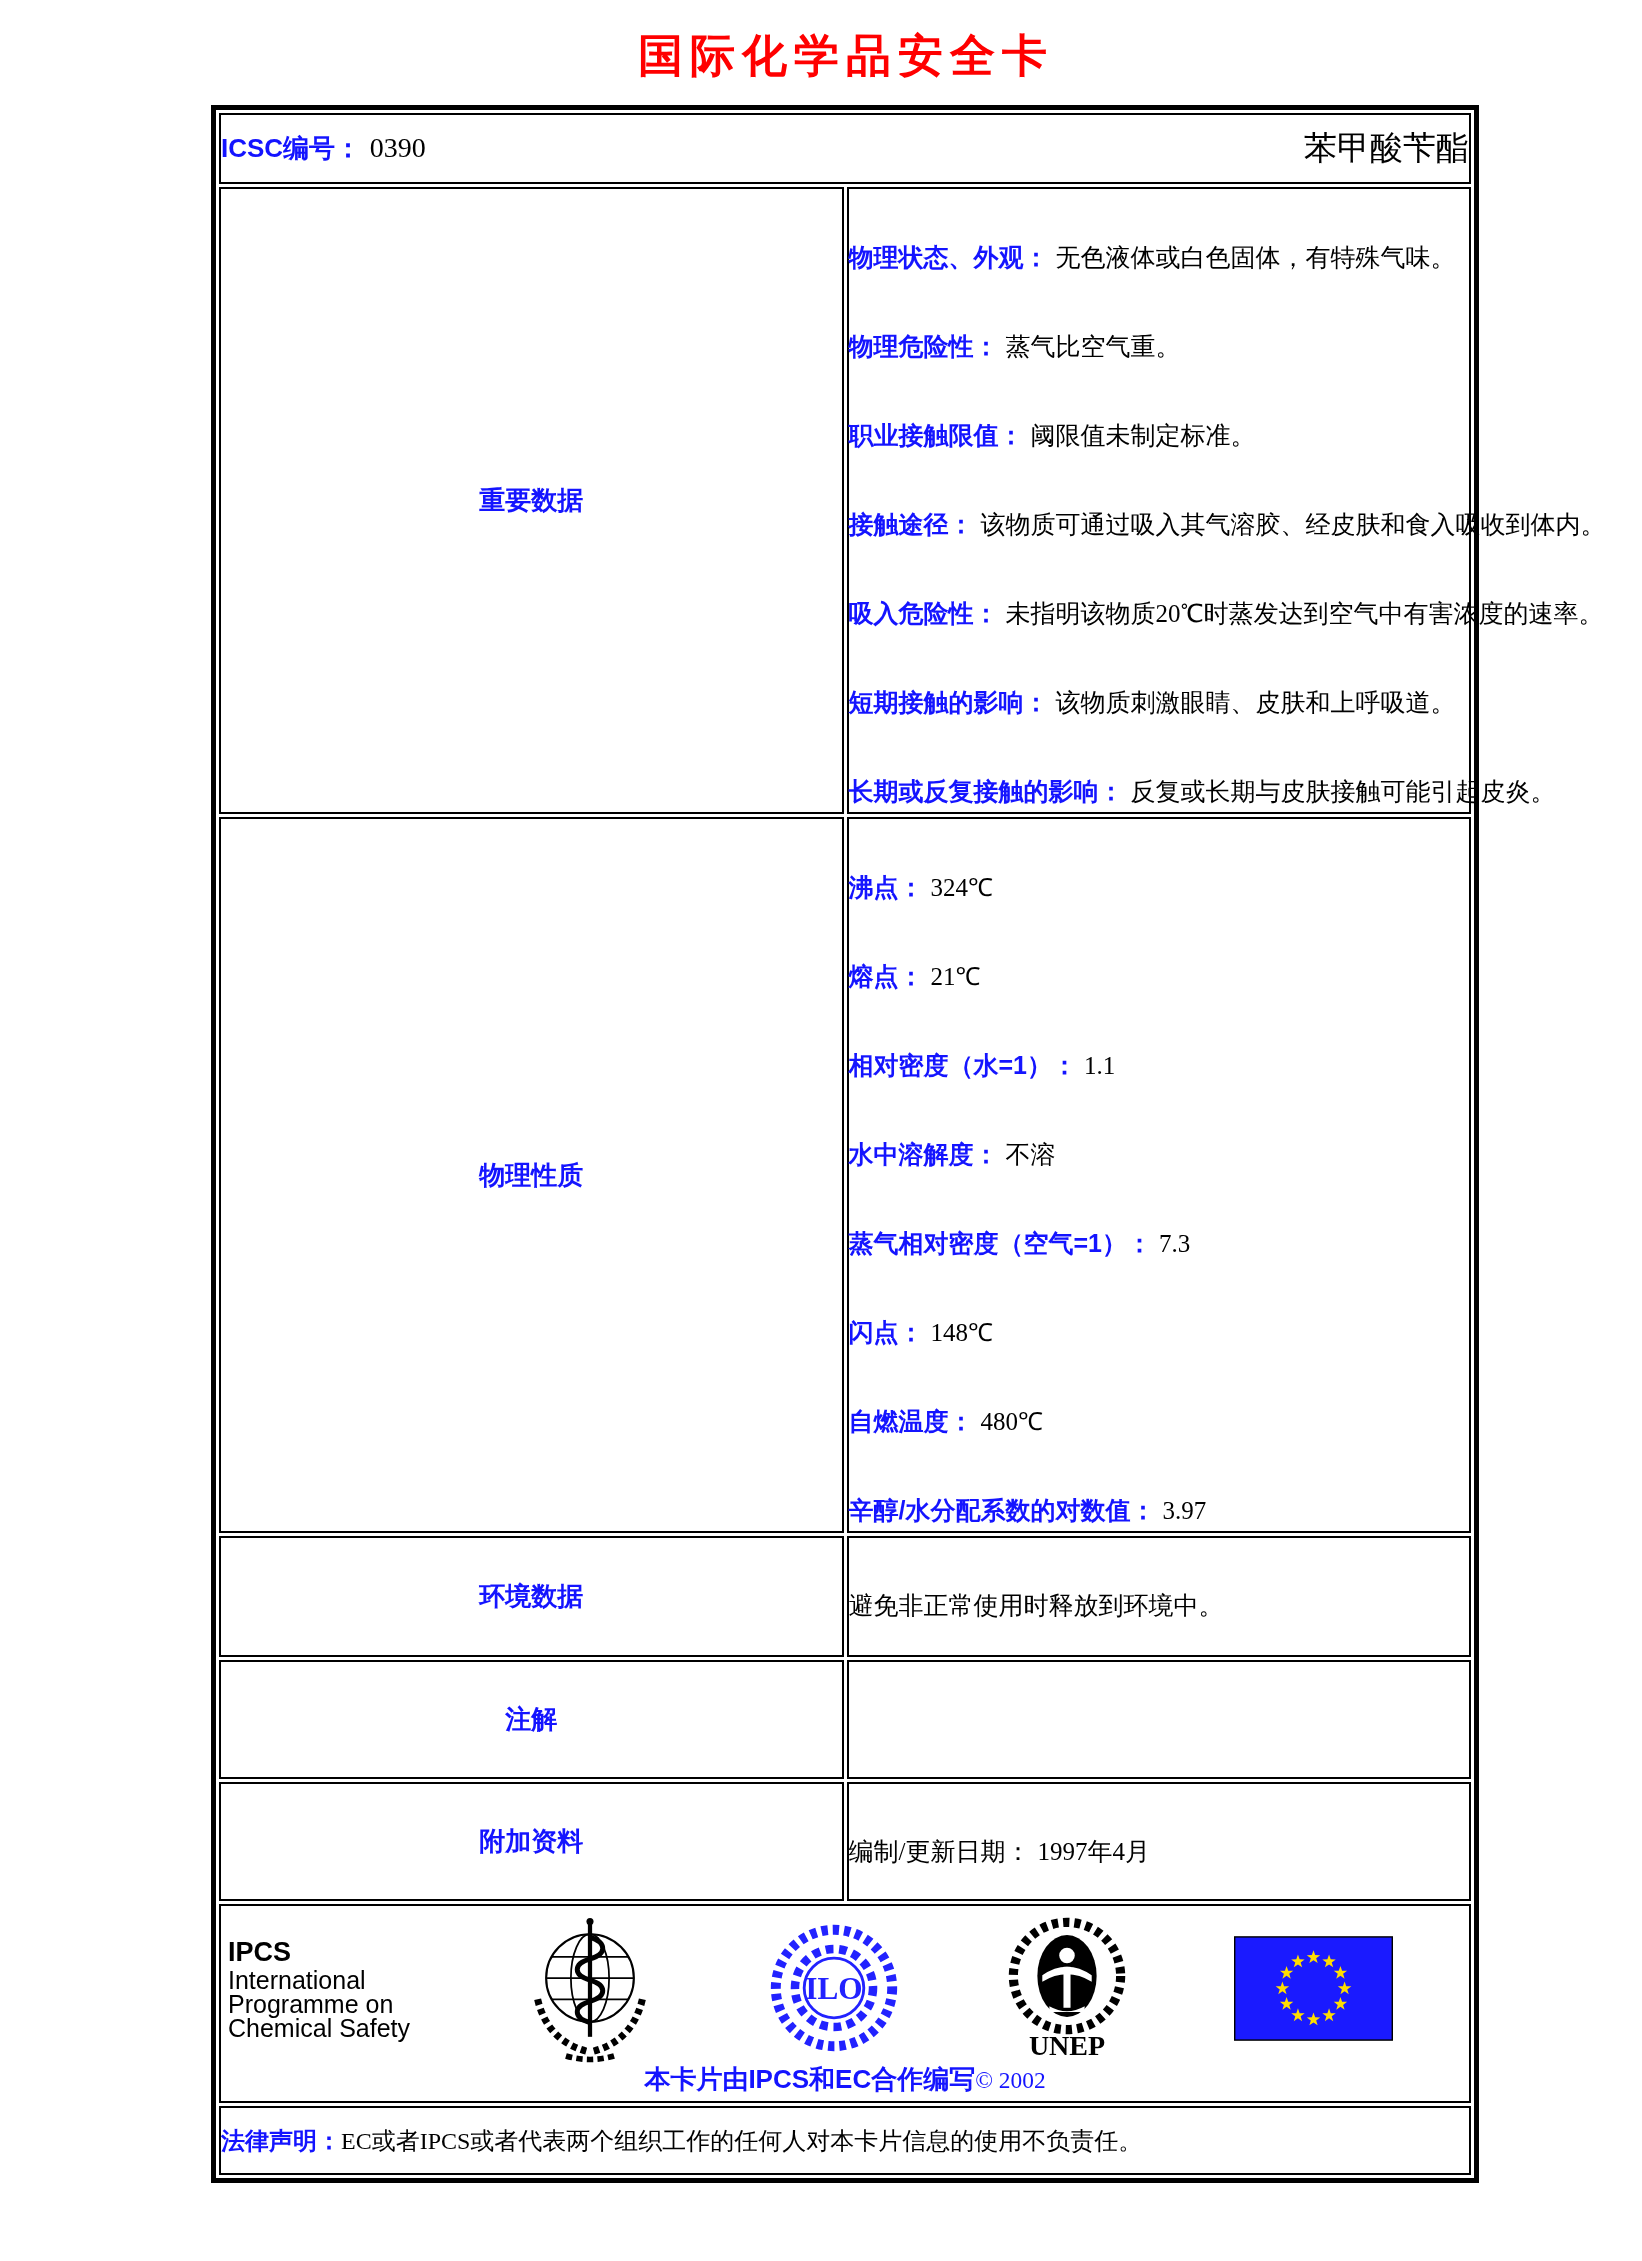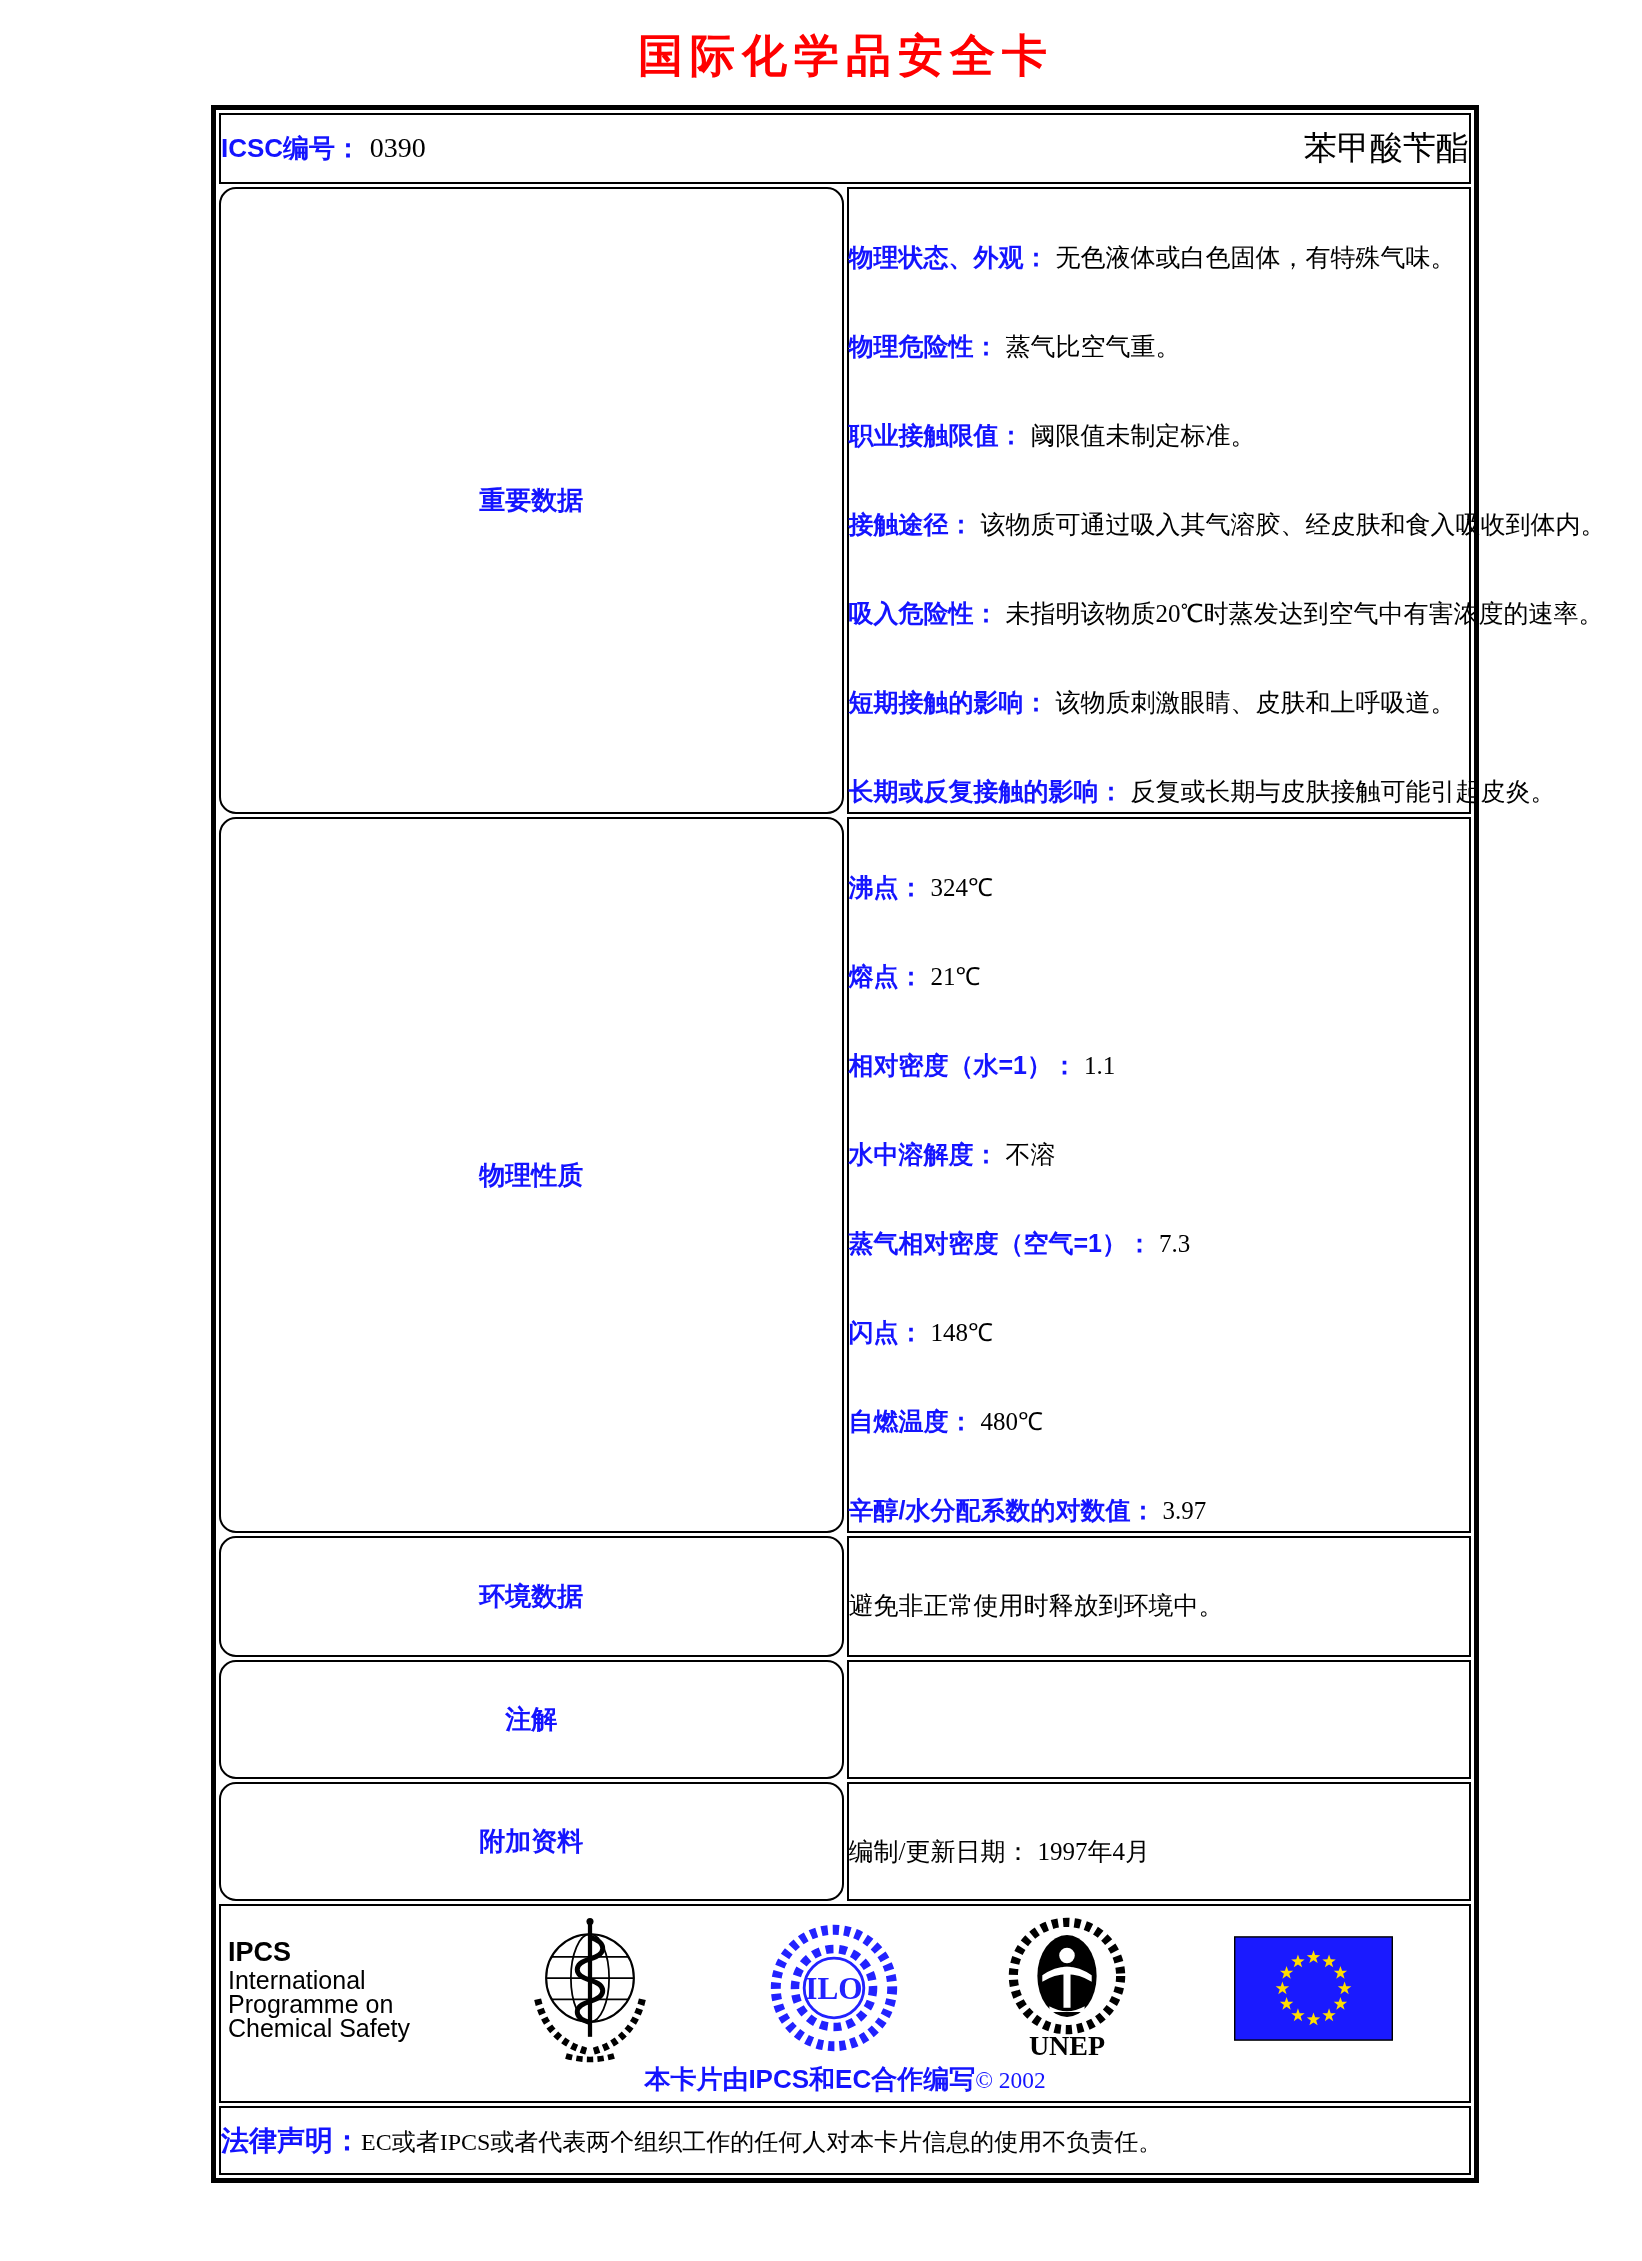--- a/index.html
+++ b/index.html
@@ -8,21 +8,21 @@
 
   .doc-title{position:absolute;left:212px;top:25.5px;width:1268px;
     text-align:center;font-size:45px;font-weight:bold;color:#ff0000;
     letter-spacing:7px;font-family:"Liberation Serif",serif;}
 
   table.card{position:absolute;left:211px;top:105px;width:1268px;
     border-collapse:separate;border-spacing:3.5px;border:5.7px solid #000;
     table-layout:fixed;background:#fff;}
   table.card td{border:2.1px solid #000;background:#fff;padding:0;}
 
-  td.label-cell{width:170px;text-align:center;vertical-align:middle;border-radius:17px;}
+  td.label-cell{width:170px;text-align:center;vertical-align:middle;}
   .row-label{font-family:"Liberation Sans",sans-serif;font-weight:bold;
     font-size:26px;color:#1414ff;}
 
   td.content-cell{vertical-align:top;padding:4.2px 8.5px;}
   .line{line-height:40px;font-size:25px;white-space:nowrap;margin-top:48px;}
   .lbl{font-family:"Liberation Sans",sans-serif;font-weight:bold;color:#1414ff;}
   .val{font-family:"Liberation Serif",serif;color:#000;margin-left:7px;}
   .val-black{font-family:"Liberation Serif",serif;color:#000;}
 
   td.header-cell{height:67px;vertical-align:middle;padding:0 7px;}
@@ -202,20 +202,20 @@
 
         <div class="credit-line">
           <span class="credit-main">本卡片由IPCS和EC合作编写</span><span class="credit-copy">© 2002</span>
         </div>
       </td>
     </tr>
 
     <tr>
       <td class="legal-cell" colspan="2">
         <div class="legal-line">
-          <span class="lbl" style="font-size:28px;">法律声明：</span><span class="val-black">EC或者IPCS或者代表两个组织工作的任何人对本卡片信息的使用不负责任。</span>
+          <span class="lbl" style="font-size:24px;">法律声明：</span><span class="val-black">EC或者IPCS或者代表两个组织工作的任何人对本卡片信息的使用不负责任。</span>
         </div>
       </td>
     </tr>
   </tbody>
     </table>
 </div>
 
 
 </body></html>

